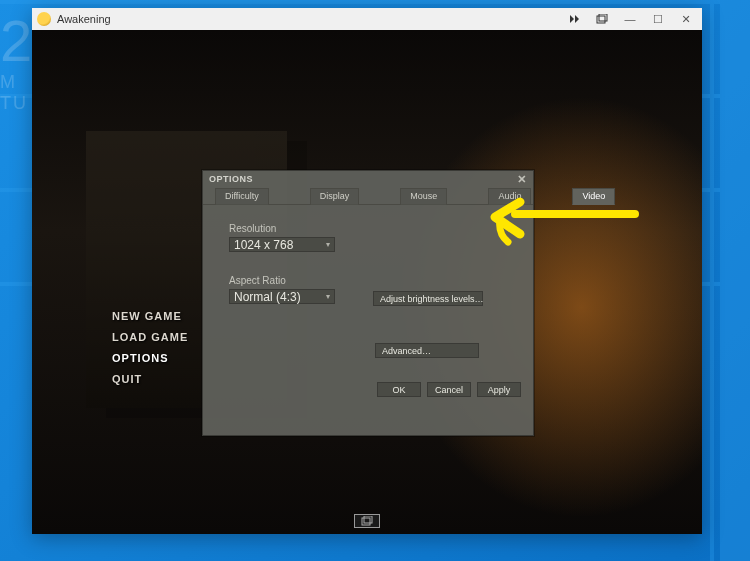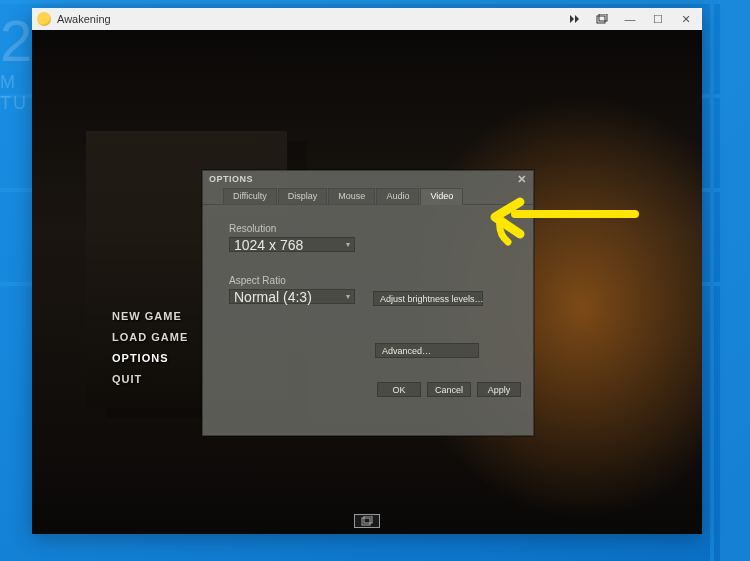--- a/index.html
+++ b/index.html
@@ -78,36 +78,36 @@
     background:rgba(98,99,93,.92); border:1px solid #3a3a36;
     box-shadow:0 0 0 1px rgba(0,0,0,.3);
     color:#e4e4dc; font-size:10px; z-index:10;
   }
   .options-title {
     height:16px; padding:2px 6px; font-weight:bold; font-size:9px; letter-spacing:.5px;
     display:flex; justify-content:space-between; align-items:center; color:#d4d4cd;
   }
   .options-title .x { cursor:pointer; font-size:11px; font-weight:bold; color:#c0c0b8;}
   .tabstrip {
-    display:flex; padding:0 20px; border-bottom:1px solid #4a4a44;
+    display:flex; padding:0 12px; border-bottom:1px solid #4a4a44;gap:40px;
   }
   .tab {
     padding:2px 9px 3px; font-size:9px; color:#cfcfc7;
     border:1px solid #4a4a44; border-bottom:none; margin-right:1px;
     background:rgba(80,81,75,.7); cursor:pointer; position:relative; top:1px;
   }
   .tab.active { background:rgba(98,99,93,1); border-bottom:1px solid rgba(98,99,93,1); color:#fff;}
   .tabbody {
     padding:14px 18px 8px; height:200px; position:relative;
   }
   .fld-label { font-size:10px; color:#c4c4bc; margin-bottom:3px; }
   .dd {
-    background:#4a4b45; border:1px solid #3a3a36; height:15px; width:126px;
+    background:#4a4b45; border:1px solid #3a3a36; height:15px; width:106px;
     display:flex; align-items:center; justify-content:space-between;
-    padding:0 4px; font-size:14px; color:#e8e8e0; cursor:pointer;
+    padding:0 4px; font-size:12px; color:#e8e8e0; cursor:pointer;
   }
   .dd::after { content:"▾"; font-size:8px; color:#b0b0a8; }
   .col { position:absolute; }
   .col1 { left:26px; top:18px; }
   .col2 { left:170px; top:18px; }
   .col1b { left:26px; top:70px; }
   .btn-flat {
     background:#4a4b45; border:1px solid #3a3a36; height:15px;
     display:inline-flex; align-items:center; padding:0 6px;
     font-size:9px; color:#e8e8e0; cursor:pointer; white-space:nowrap;

